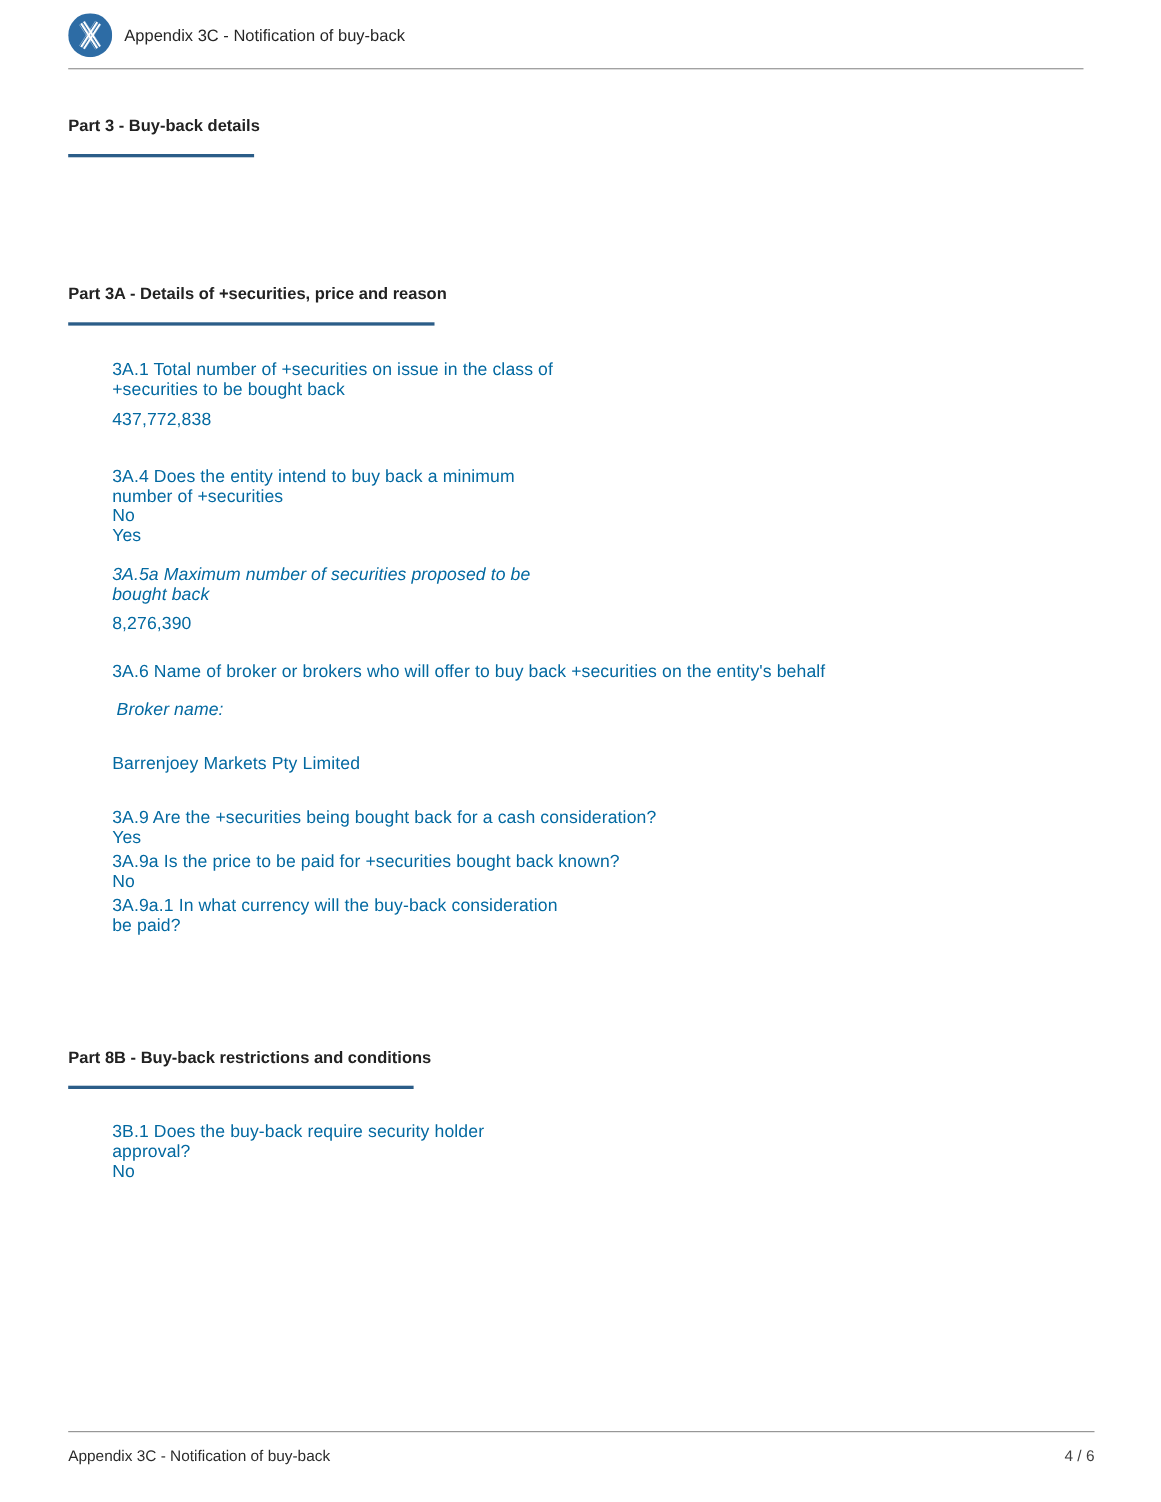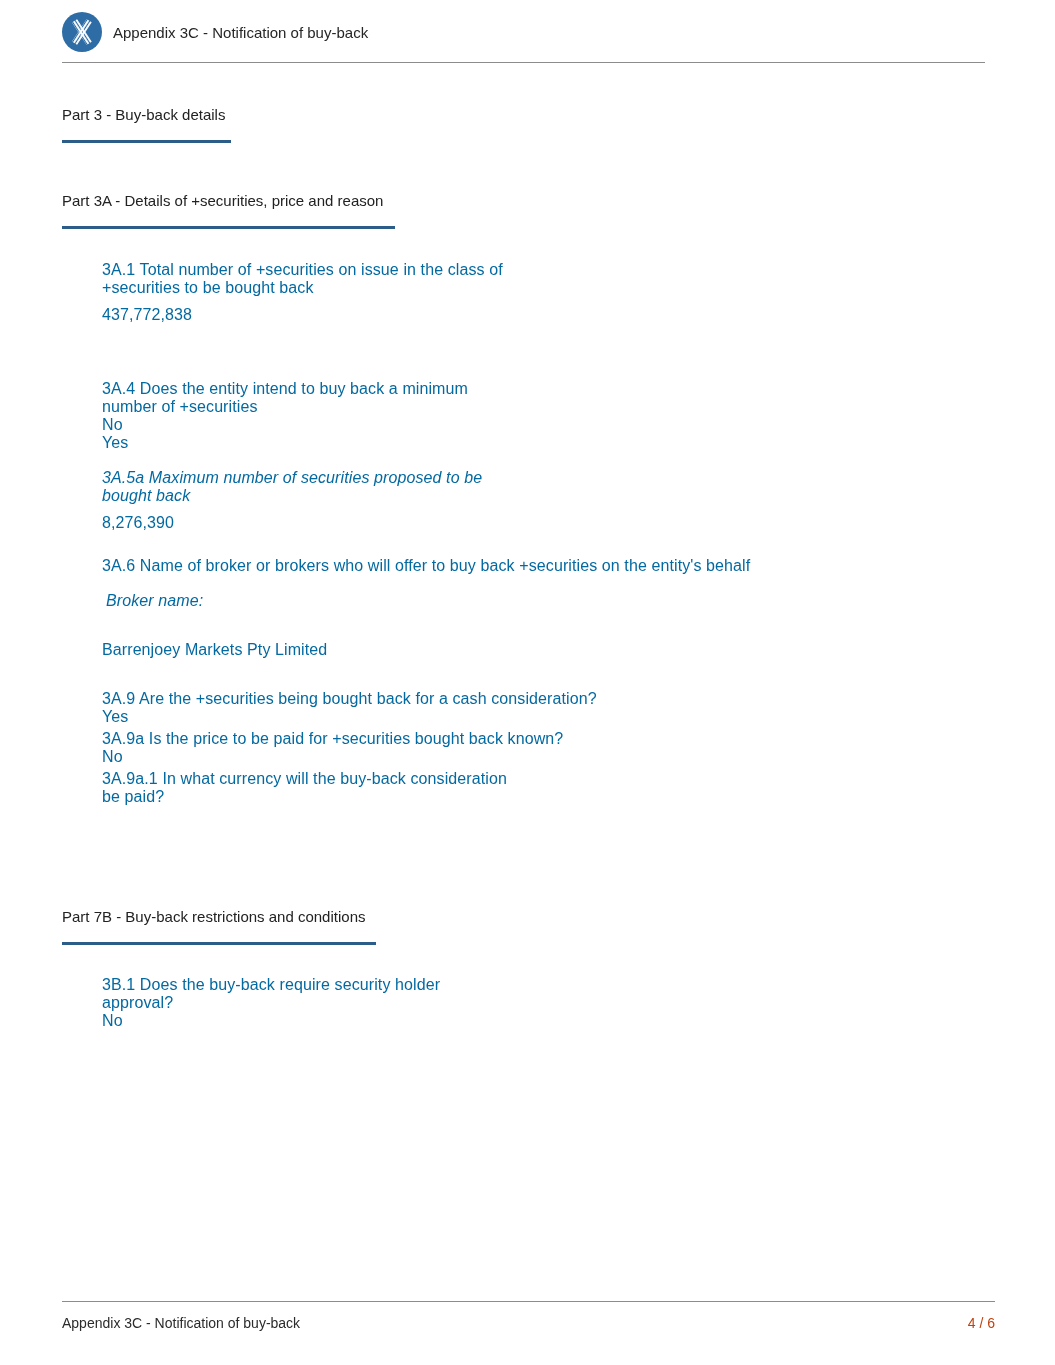--- a/index.html
+++ b/index.html
@@ -13,49 +13,49 @@
     overflow:hidden;
   }
   .content { padding:0 70px 0 62px; }
 
   .doc-header { display:flex; align-items:center; padding-top:12px; height:52px; }
   .doc-header .logo { width:40px; height:40px; flex:0 0 auto; }
   .doc-header .title { margin-left:11px; font-size:15px; color:#262626; }
   .rule { height:1px; background:#8c8c8c; }
   .header-rule { margin-top:10px; }
 
-  .part-heading { font-size:15px; line-height:16px; color:#222222; }
+  .part-heading { font-size:15px; line-height:16px; color:#222222;font-weight:bold; }
   .heading-underline { height:3px; background:#2b5d88; margin-top:17px; }
 
   .h-part3  { margin-top:44px; }
-  .h-part3a { margin-top:50px; }
+  .h-part3a { margin-top:117px; }
   .h-part3b { margin-top:103px; }
 
   .qa { padding-left:40px; }
   .q, .a, .sub {
     font-size:16px; line-height:18px;
     white-space:pre-line;
     color:#0369a1;
     letter-spacing:0.1px;
   }
   .mt32 { margin-top:32px; }
   .mt31 { margin-top:31px; }
   .mt29 { margin-top:29px; }
   .mt25 { margin-top:25px; }
   .mt17 { margin-top:17px;font-style:italic; }
-  .mt38 { margin-top:56px; }
+  .mt38 { margin-top:34px; }
   .mt9  { margin-top:9px; }
   .mt4  { margin-top:4px; }
   .mt0  { margin-top:0; }
   .indent-1 { padding-left:4px; }
 
   .doc-footer { position:absolute; left:62px; right:60px; top:1301px; }
   .footer-row { display:flex; justify-content:space-between; margin-top:13px; }
   .footer-title { font-size:14px; color:#2b2b2b; }
-  .page-number { font-size:14px; color:#c2410c; }
+  .page-number { font-size:14px; color:#404040; }
 </style>
 </head>
 <body>
 
 <div class="page">
   <div class="content">
 
     <div class="doc-header">
       <span class="logo">
         <svg width="40" height="40" viewBox="0 0 40 40" aria-hidden="true">
@@ -103,21 +103,21 @@
       <div class="q mt31">3A.9 Are the +securities being bought back for a cash consideration?</div>
       <div class="a mt0">Yes</div>
 
       <div class="q mt4">3A.9a Is the price to be paid for +securities bought back known?</div>
       <div class="a mt0">No</div>
 
       <div class="q mt4">3A.9a.1 In what currency will the buy-back consideration
 be paid?</div>
     </div>
 
-    <div class="part-heading h-part3b">Part 7B - Buy-back restrictions and conditions</div>
+    <div class="part-heading h-part3b">Part 8B - Buy-back restrictions and conditions</div>
     <div class="heading-underline" style="width:314px"></div>
 
     <div class="qa">
       <div class="q mt31">3B.1 Does the buy-back require security holder
 approval?</div>
       <div class="a mt0">No</div>
     </div>
 
   </div>
 

